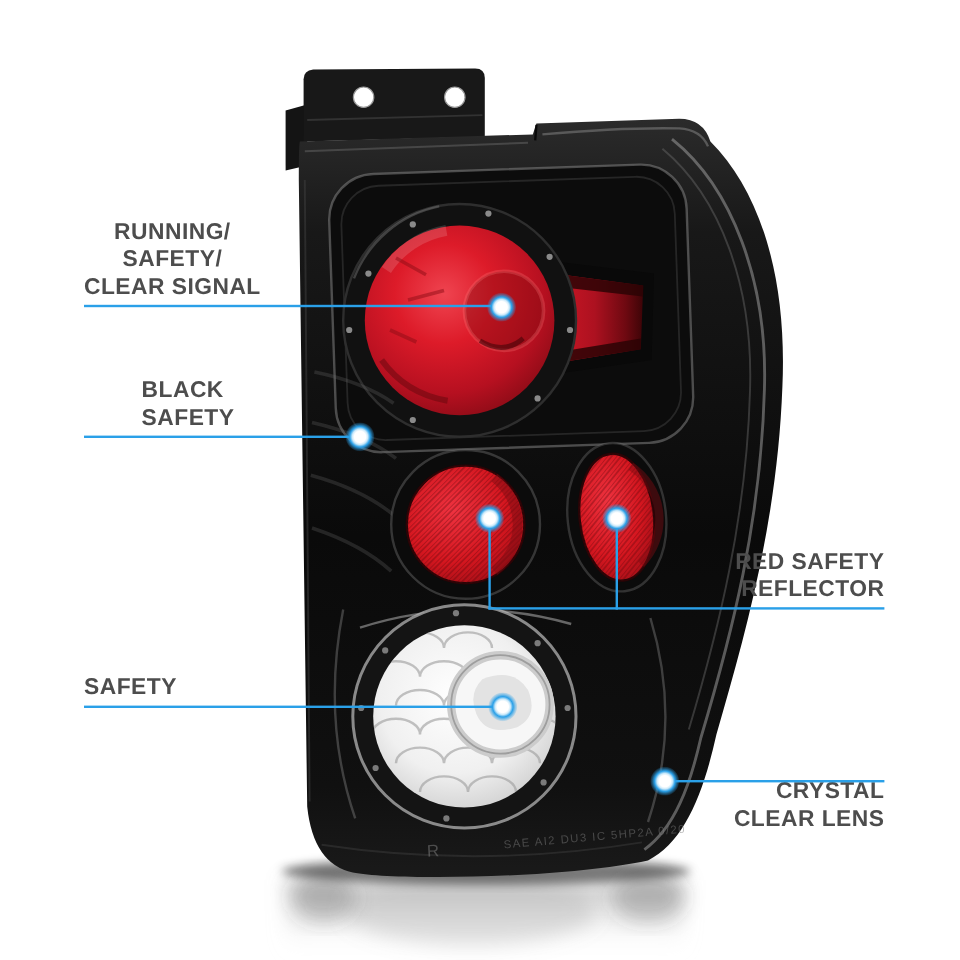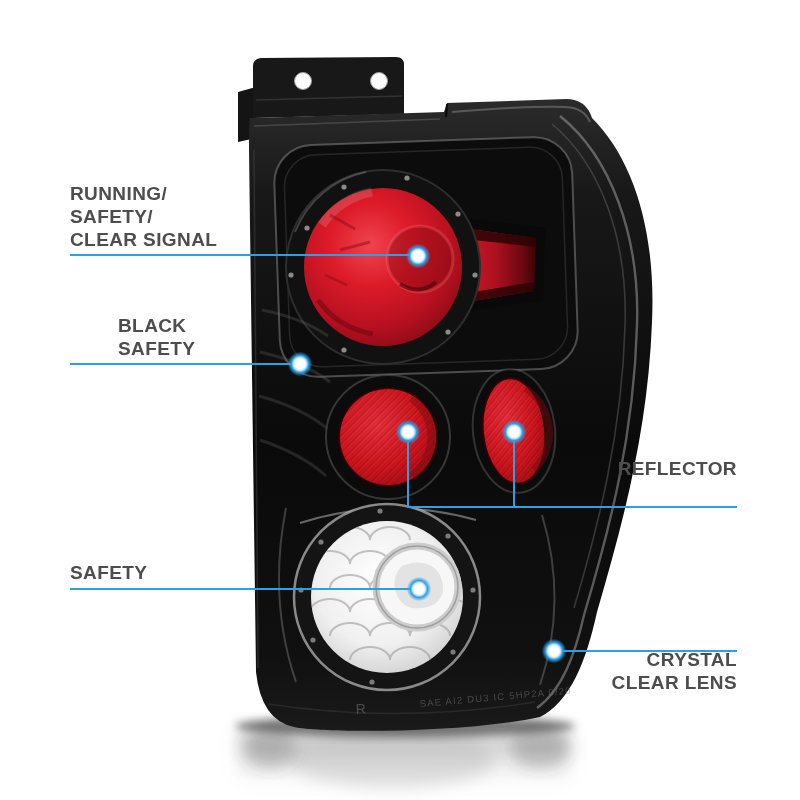--- a/index.html
+++ b/index.html
@@ -210,36 +210,37 @@
     </g>
 
     <g fill="#7a7a7a">
       <text x="356" y="714" font-size="14" opacity="0.55" transform="rotate(-3 356 714)">R</text>
       <text x="420" y="707" font-size="9.5" letter-spacing="1.2" opacity="0.5" transform="rotate(-5 420 707)">SAE AI2 DU3 IC 5HP2A 0/20</text>
     </g>
   </svg>
 
   <div class="anno">
 
-    <div class="label" style="left:70px;top:182px;">
+    <div class="label" style="left:70px;top:182px;text-align:center;">
       <div>RUNNING/</div>
       <div>SAFETY/</div>
       <div>CLEAR SIGNAL</div>
     </div>
     <div class="lead h" style="left:70px;top:254px;width:348px;"></div>
     <div class="dot" style="left:418px;top:256px;"></div>
 
     <div class="label" style="left:70px;top:314px;margin-left:48px;">
       <div>BLACK</div>
       <div>SAFETY</div>
     </div>
     <div class="lead h" style="left:70px;top:363px;width:230px;"></div>
     <div class="dot" style="left:300px;top:364px;"></div>
 
     <div class="label right" style="right:63px;top:457px;">
+      <div>RED SAFETY</div>
       <div>REFLECTOR</div>
     </div>
     <div class="lead v" style="left:407px;top:432px;height:76px;"></div>
     <div class="lead v" style="left:513px;top:432px;height:76px;"></div>
     <div class="lead h" style="left:407px;top:506px;width:330px;"></div>
     <div class="dot" style="left:408px;top:432px;"></div>
     <div class="dot" style="left:514px;top:432px;"></div>
 
     <div class="label" style="left:70px;top:561px;">
       <div>SAFETY</div>

